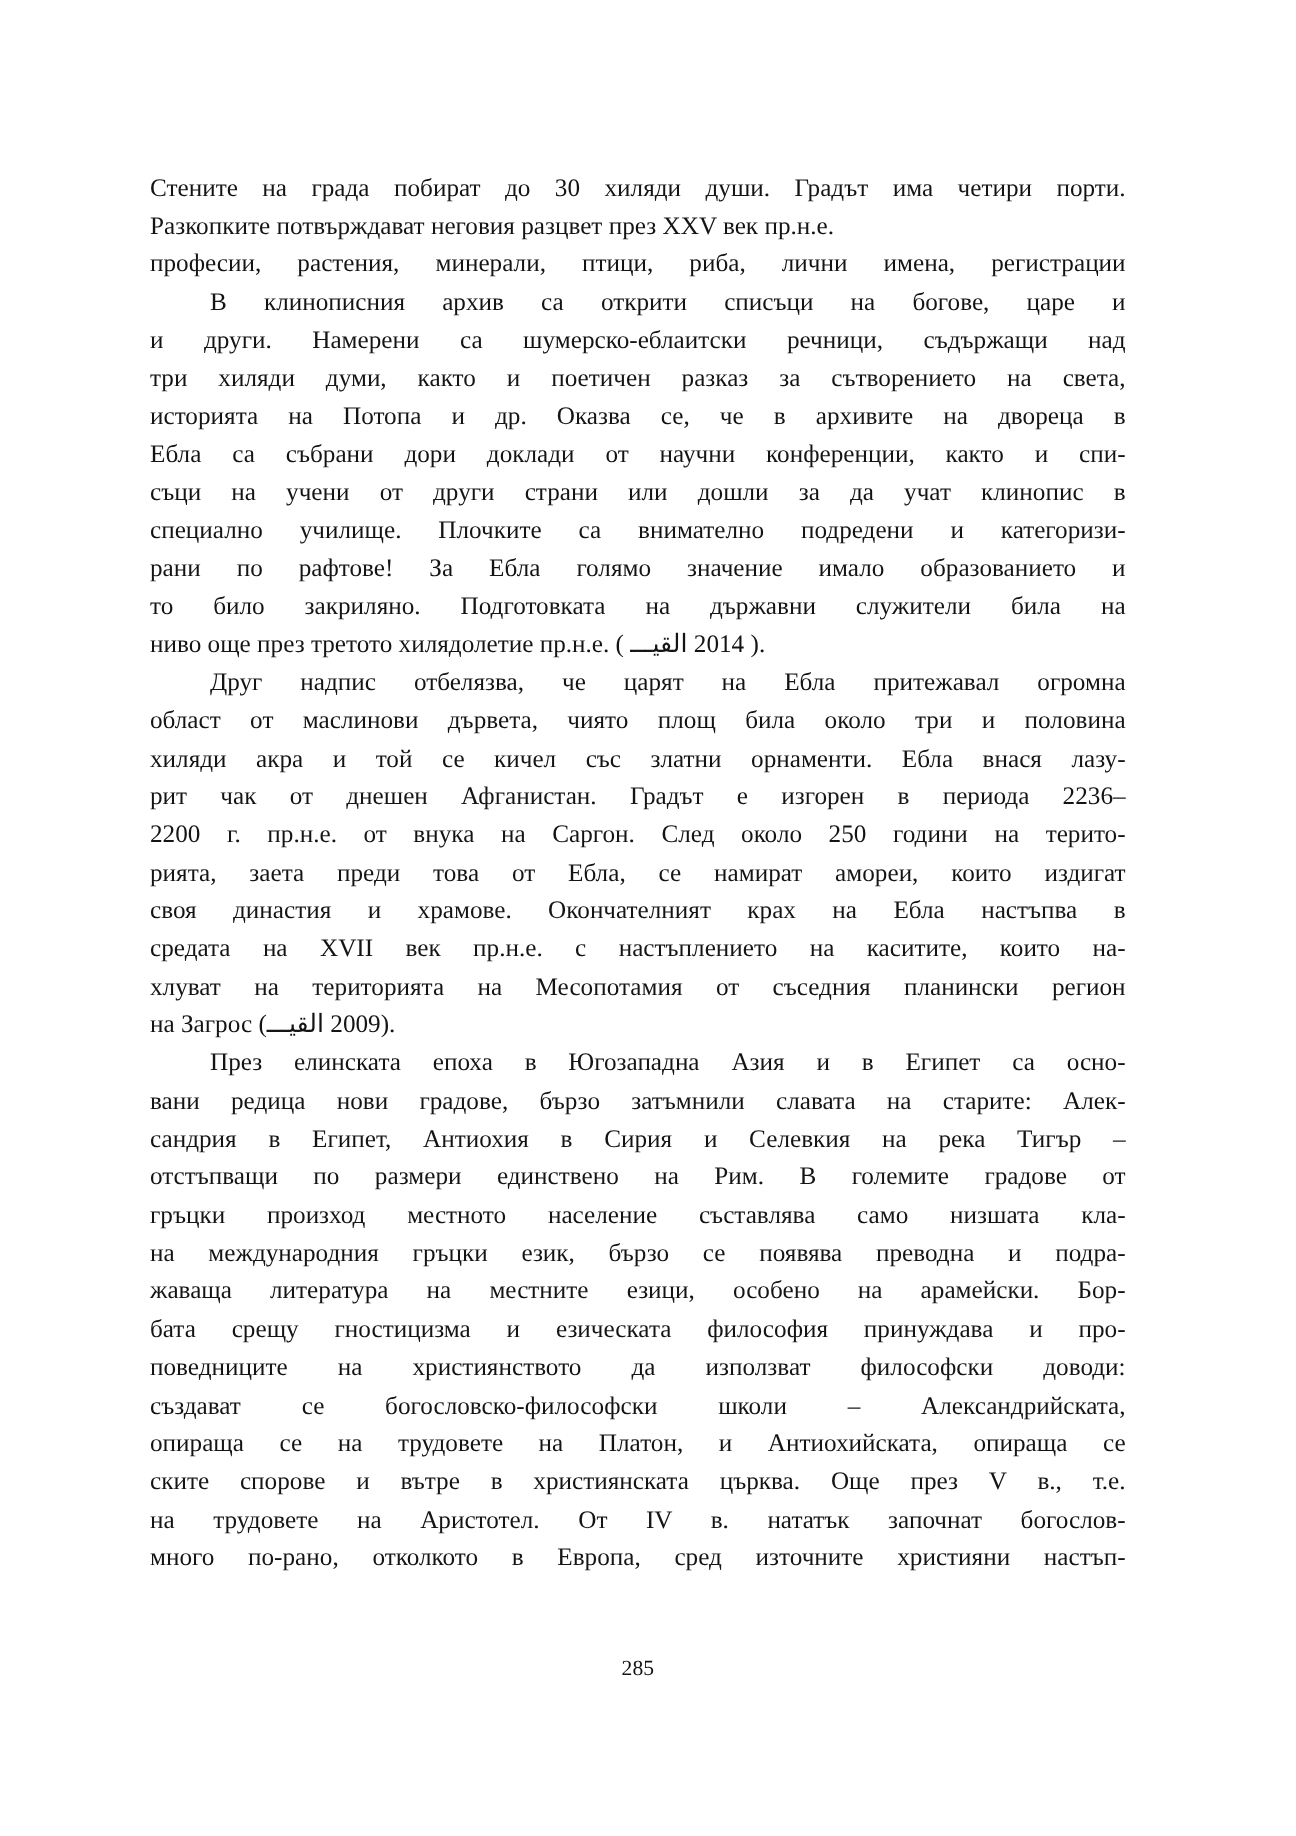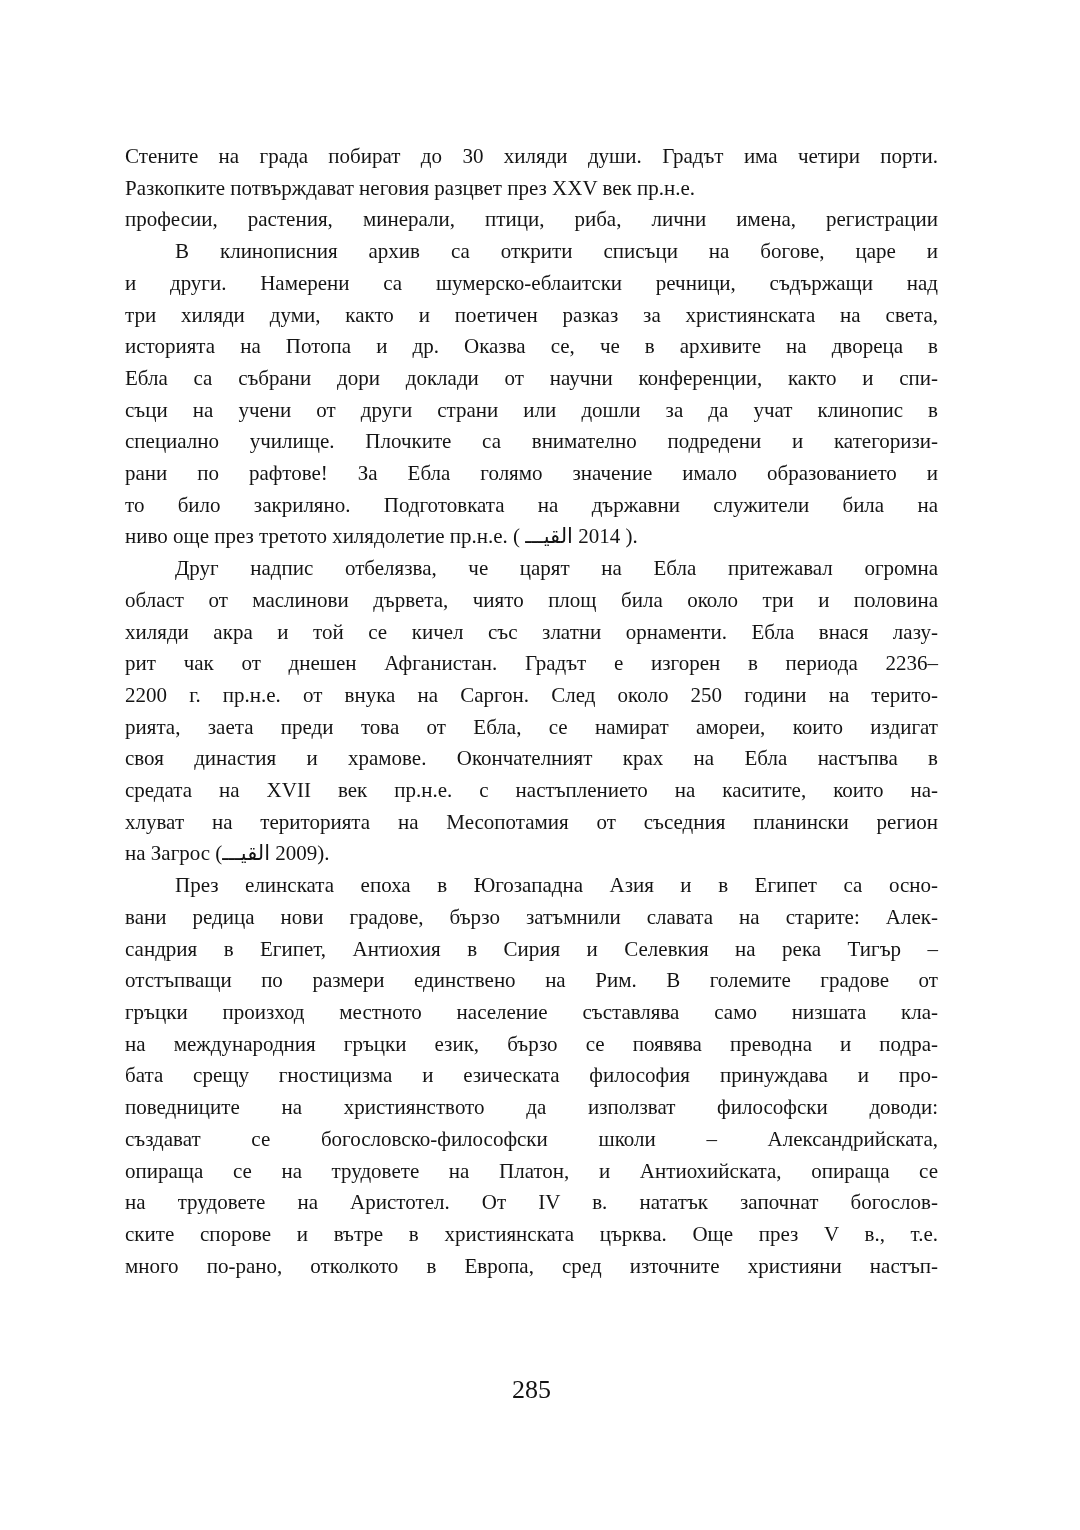--- a/index.html
+++ b/index.html
@@ -28,35 +28,35 @@
     text-align: center;
     text-align-last: left;
   }
   .line.indent { text-indent: 50px; }
   .page-number {
     position: absolute;
     left: 125px;
     top: 1374px;
     width: 813px;
     text-align: center;
-    font-size: 26px;
+    font-size: 18px;
     line-height: 32px;
   }
 </style>
 </head>
 <body>
 
 <main>
   <section class="text-block" id="text-block">
       <div class="line">Стените на града побират до 30 хиляди души. Градът има четири порти.</div>
       <div class="line para-last">Разкопките потвърждават неговия разцвет през XXV век пр.н.е.</div>
       <div class="line">професии, растения, минерали, птици, риба, лични имена, регистрации</div>
       <div class="line indent">В клинописния архив са открити списъци на богове, царе и</div>
       <div class="line">и други. Намерени са шумерско-еблаитски речници, съдържащи над</div>
-      <div class="line">три хиляди думи, както и поетичен разказ за християнската на света,</div>
+      <div class="line">три хиляди думи, както и поетичен разказ за сътворението на света,</div>
       <div class="line">историята на Потопа и др. Оказва се, че в архивите на двореца в</div>
       <div class="line">Ебла са събрани дори доклади от научни конференции, както и спи-</div>
       <div class="line">съци на учени от други страни или дошли за да учат клинопис в</div>
       <div class="line">специално училище. Плочките са внимателно подредени и категоризи-</div>
       <div class="line">рани по рафтове! За Ебла голямо значение имало образованието и</div>
       <div class="line">то било закриляно. Подготовката на държавни служители била на</div>
       <div class="line para-last">ниво още през третото хилядолетие пр.н.е. ( القيـــ‎ 2014 ).</div>
       <div class="line indent">Друг надпис отбелязва, че царят на Ебла притежавал огромна</div>
       <div class="line">област от маслинови дървета, чиято площ била около три и половина</div>
       <div class="line">хиляди акра и той се кичел със златни орнаменти. Ебла внася лазу-</div>
@@ -66,22 +66,23 @@
       <div class="line">своя династия и храмове. Окончателният крах на Ебла настъпва в</div>
       <div class="line">средата на XVII век пр.н.е. с настъплението на каситите, които на-</div>
       <div class="line">хлуват на територията на Месопотамия от съседния планински регион</div>
       <div class="line para-last">на Загрос (القيـــ‎ 2009).</div>
       <div class="line indent">През елинската епоха в Югозападна Азия и в Египет са осно-</div>
       <div class="line">вани редица нови градове, бързо затъмнили славата на старите: Алек-</div>
       <div class="line">сандрия в Египет, Антиохия в Сирия и Селевкия на река Тигър –</div>
       <div class="line">отстъпващи по размери единствено на Рим. В големите градове от</div>
       <div class="line">гръцки произход местното население съставлява само низшата кла-</div>
       <div class="line">на международния гръцки език, бързо се появява преводна и подра-</div>
+      <div class="line">жаваща литература на местните езици, особено на арамейски. Бор-</div>
       <div class="line">бата срещу гностицизма и езическата философия принуждава и про-</div>
       <div class="line">поведниците на християнството да използват философски доводи:</div>
       <div class="line">създават се богословско-философски школи – Александрийската,</div>
       <div class="line">опираща се на трудовете на Платон, и Антиохийската, опираща се</div>
+      <div class="line">ските спорове и вътре в християнската църква. Още през V в., т.е.</div>
       <div class="line">на трудовете на Аристотел. От IV в. нататък започнат богослов-</div>
-      <div class="line">ските спорове и вътре в християнската църква. Още през V в., т.е.</div>
       <div class="line">много по-рано, отколкото в Европа, сред източните християни настъп-</div>
     </section>
   <footer class="page-number">285</footer>
 </main>
 
 </body></html>

